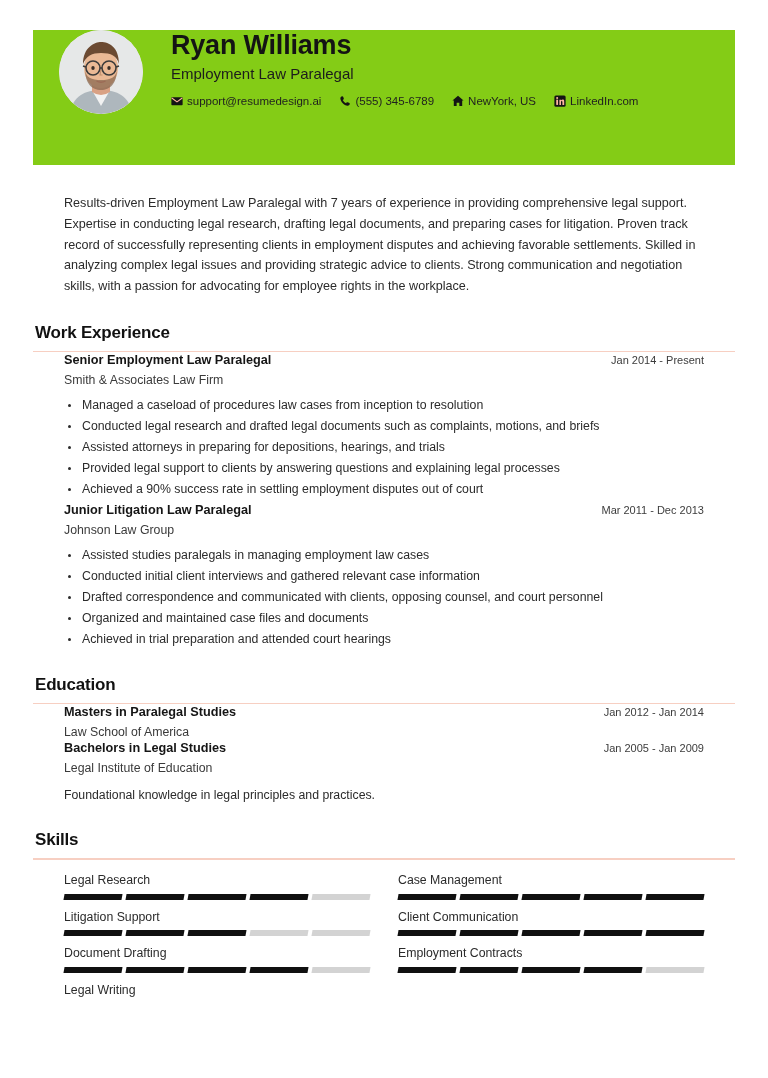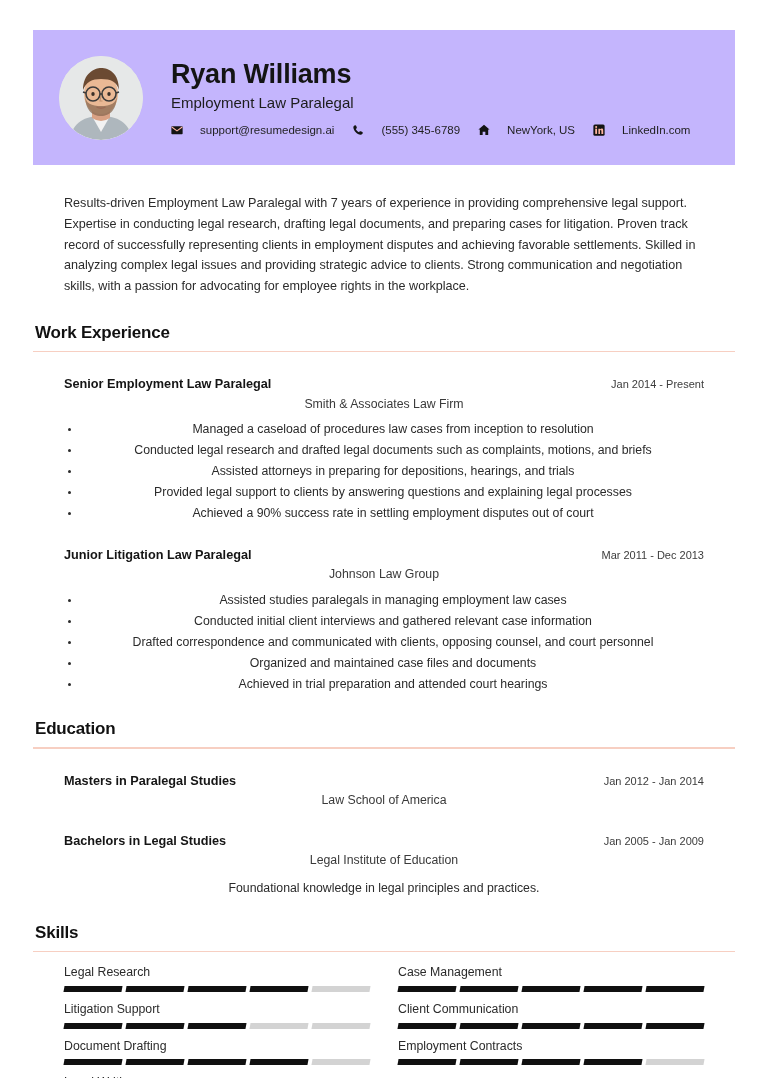--- a/index.html
+++ b/index.html
@@ -16,22 +16,21 @@
     position: relative;
     width: 768px;
     height: 1078px;
     background: #ffffff;
     padding: 30px 33px 0 33px;
   }
 
   
   .header {
     display: flex;
-    align-items: center;
-    background: #c4b5fd;
+    background: #84cc16;
     height: 135px;
     padding: 0 26px;
   }
 
   .avatar-wrap {
     width: 84px;
     height: 84px;
     flex: 0 0 84px;
     border-radius: 50%;
     overflow: hidden;
@@ -63,21 +62,21 @@
     display: flex;
     align-items: center;
     flex-wrap: nowrap;
     margin-top: 12px;
     gap: 18px;
   }
 
   .contact-item {
     display: flex;
     align-items: center;
-    gap: 17px;
+    gap: 4px;
     font-size: 11.5px;
     color: #1f1f1f;
     white-space: nowrap;
   }
 
   .contact-item .ic {
     display: inline-flex;
     align-items: center;
     justify-content: center;
     width: 12px;
@@ -104,21 +103,21 @@
     letter-spacing: -0.2px;
     padding-left: 2px;
   }
 
   .section-rule {
     height: 1.5px;
     background: #F7CFC2;
     margin-top: 8px;
   }
 
-  .entry { margin-top: 24px; padding: 0 31px 0 31px; text-align: center; }
+  .entry { margin-top: 0; padding: 0 31px 0 31px; }
 
   .entry-head {
     display: flex;
     align-items: baseline;
     justify-content: space-between;
     gap: 14px;
   }
 
   .entry-role {
     font-size: 12.7px;

